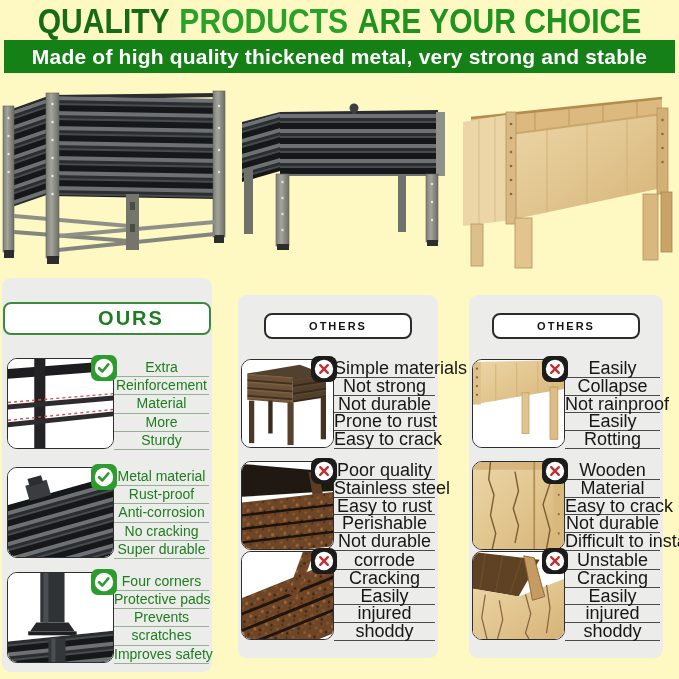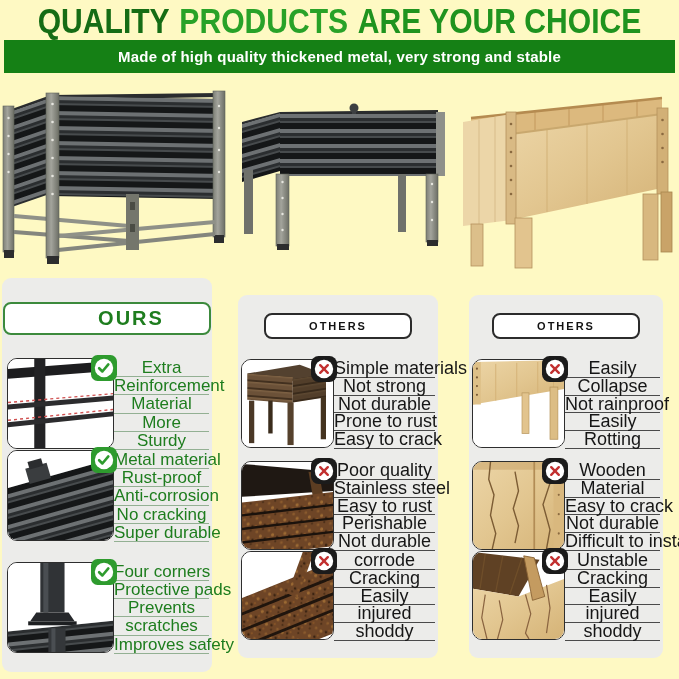--- a/index.html
+++ b/index.html
@@ -12,21 +12,21 @@
          font-size:31px;font-weight:bold;letter-spacing:0px;
          transform:scale(0.97,1.14);transform-origin:center top;
          font-family:"Liberation Sans",sans-serif;}
   .title .t1{color:#156c15;}
   .title .t2{color:#28a228;}
   .title .t3{color:#1f931f;display:flex;gap:10px;}
 
   
   .banner{position:absolute;top:40px;left:4px;width:671px;height:33px;
           background:#158015;display:flex;align-items:center;justify-content:center;}
-  .banner span{color:#ffffff;font-size:15px;font-weight:600;letter-spacing:0.2px;}
+  .banner span{color:#ffffff;font-size:21px;font-weight:600;letter-spacing:0.2px;}
 
   
   .photo{position:absolute;}
   .photo1{left:1px;top:84px;width:231px;height:182px;}
   .photo2{left:232px;top:100px;width:226px;height:152px;}
   .photo3{left:457px;top:92px;width:222px;height:180px;}
 
   
   .panel{position:absolute;background:#ececea;border-radius:9px;box-sizing:border-box;}
   .col1{left:2px;top:278px;width:210px;height:394px;}
@@ -36,39 +36,39 @@
   .hdr{display:flex;align-items:center;justify-content:center;background:#fff;
        border-radius:8px;margin:0 auto;}
   .ours .hdr{width:156px;height:29px;margin-top:24px;border:2px solid #3c8a3c;
              color:#1e7d1e;font-size:20px;font-weight:bold;letter-spacing:2px;padding-left:48px;}
   .others .hdr{width:144px;height:22px;margin-top:18px;border:2px solid #2b2b2b;
              color:#121212;font-size:11px;font-weight:bold;letter-spacing:2px;}
 
   .row{display:flex;align-items:flex-start;}
   .ours .row{margin:0 3px 0 5px;}
   .ours .row.r1{margin-top:23px;}
-  .ours .row.r2{}
-  .ours .row.r3{margin-top:20px;}
+  .ours .row.r2{margin-top:17px;}
+  .ours .row.r3{margin-top:13px;}
   .others .row{margin:0 3px 0 3px;}
   .others .row.r1{margin-top:20px;}
   .others .row.r2{margin-top:12px;}
   .others .row.r3{}
 
   .thumb{position:relative;background:#fff;border:1.5px solid #2e2e2e;border-radius:10px;
          overflow:visible;flex-shrink:0;}
   .thumb svg.ph{position:absolute;left:0;top:0;width:100%;height:100%;border-radius:9px;}
   .ours .thumb{width:105px;height:89px;}
   .others .thumb{width:91px;height:87px;}
 
   .badge{position:absolute;top:-4px;right:-4px;width:26px;height:26px;z-index:3;}
   .badge svg{display:block;width:26px;height:26px;}
 
   .lines{flex:1;display:flex;flex-direction:column;padding-top:1px;min-width:0;}
   .line{text-align:center;white-space:nowrap;box-sizing:border-box;}
-  .ours .line{height:18.2px;line-height:17px;font-size:17px;color:#1e7d1e;
+  .ours .line{height:18.2px;line-height:17px;font-size:14px;color:#1e7d1e;
               border-bottom:1px solid #93b093;}
   .others .line{height:17.8px;line-height:16.5px;font-size:18px;color:#161616;
               border-bottom:1px solid #4a4a4a;}
   .defs-holder{position:absolute;width:0;height:0;overflow:hidden;}
 </style>
 </head>
 <body>
 
 <svg class="defs-holder" aria-hidden="true">
   <defs>

